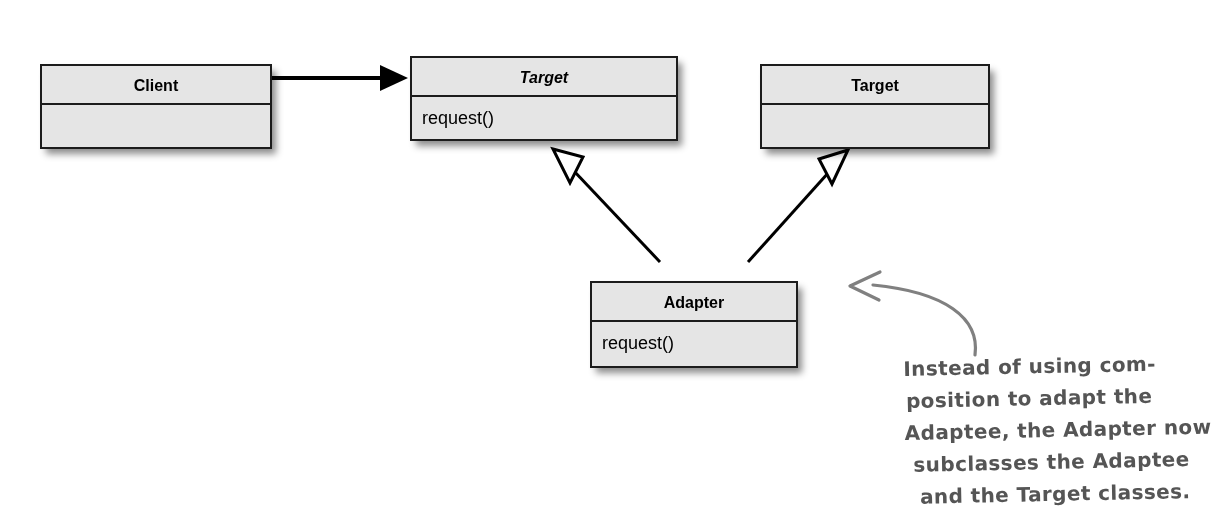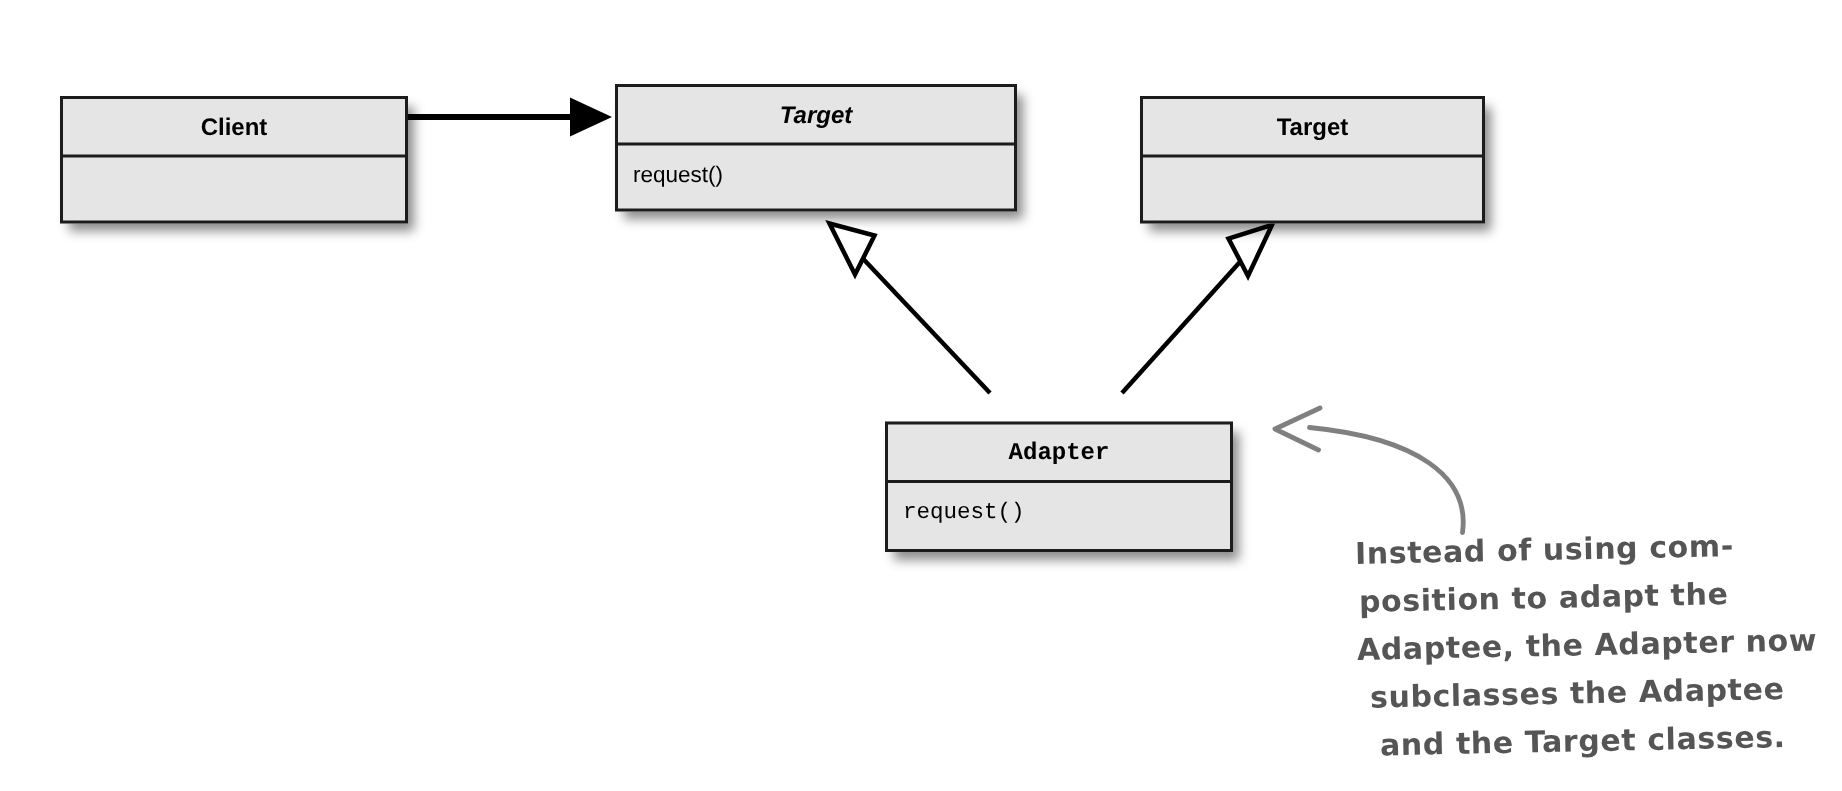--- a/index.html
+++ b/index.html
@@ -37,21 +37,21 @@
     box-sizing: border-box;
     white-space: nowrap;
     overflow: hidden;
   }
   .uml-title.abstract {
     font-style: italic;
   }
   .uml-body {
     box-sizing: border-box;
     padding: 11px 10px 0 10px;
-    font-size: 15px;
+    font-size: 18px;
     color: #000000;
     white-space: nowrap;
     overflow: hidden;
   }
   .uml-body.empty {
     padding: 0;
   }
 
   
   .edges {
@@ -136,21 +136,21 @@
 
   <div class="uml-box" style="left:410px; top:40px; width:268px; height:85px;">
     <div class="uml-title abstract">Target</div>
     <div class="uml-body">request()</div>
   </div>
 
   <div class="uml-box" style="left:760px; top:48px; width:230px; height:85px;">
     <div class="uml-title">Target</div>
   </div>
 
-  <div class="uml-box" style="left:590px; top:265px; width:232px; height:87px;font-family:Liberation Mono, monospace;">
+  <div class="uml-box" style="left:590px; top:265px; width:208px; height:87px;">
     <div class="uml-title">Adapter</div>
     <div class="uml-body">request()</div>
   </div>
 
   <svg class="edges edges-front" viewBox="0 0 1228 527" xmlns="http://www.w3.org/2000/svg">
     <g>
       <path d="M 975,355 C 980,318 945,292 873,285" fill="none" stroke="#808080" stroke-width="3.2" stroke-linecap="round"></path>
       <path d="M 880,272 L 850,286 L 879,300" fill="none" stroke="#808080" stroke-width="3.2" stroke-linecap="round" stroke-linejoin="round"></path>
     </g>
   </svg>

